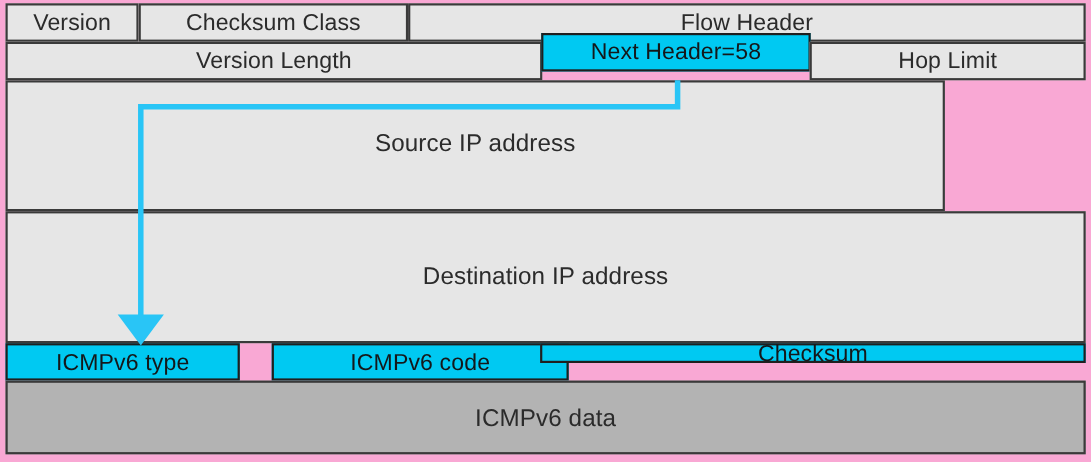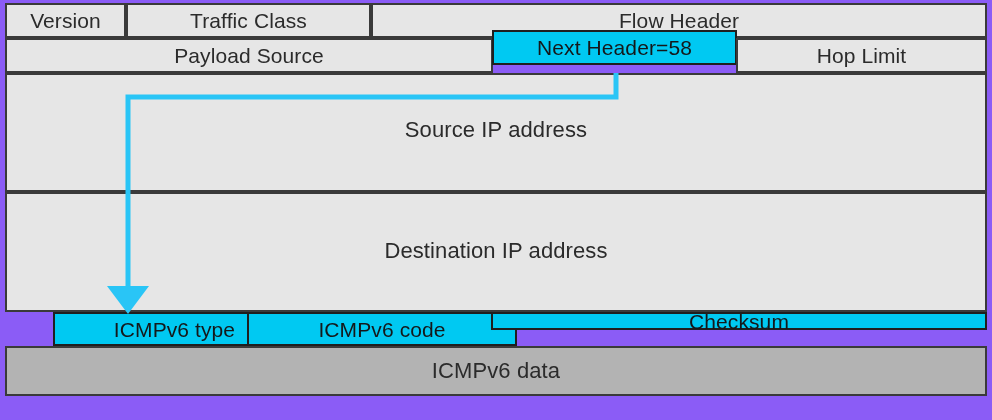--- a/index.html
+++ b/index.html
@@ -7,21 +7,21 @@
     padding: 0;
     background: #ffffff;
   }
   body {
     font-family: "Liberation Sans", sans-serif;
   }
   #diagram {
     position: relative;
     width: 992px;
     height: 420px;
-    background: #8b5cf6;
+    background: #f9a8d4;
     overflow: hidden;
   }
 
   
   .field {
     position: absolute;
     box-sizing: border-box;
     border: 2px solid #3a3a3a;
     background: #e6e6e6;
     color: #2b2b2b;
@@ -67,55 +67,55 @@
 </style>
 </head>
 <body>
 
 <div id="diagram">
 
   <div class="field" style="left:5px; top:3px; width:121px; height:35px;">
     <span>Version</span>
   </div>
   <div class="field" style="left:126px; top:3px; width:245px; height:35px;">
-    <span>Traffic Class</span>
+    <span>Checksum Class</span>
   </div>
   <div class="field" style="left:371px; top:3px; width:616px; height:35px;">
     <span>Flow Header</span>
   </div>
 
   <div class="field" style="left:5px; top:38px; width:488px; height:35px;">
-    <span>Payload Source</span>
+    <span>Version Length</span>
   </div>
   <div class="field cyan" style="left:492px; top:30px; width:245px; height:35px;">
     <span>Next Header=58</span>
   </div>
   <div class="field" style="left:736px; top:38px; width:251px; height:35px;">
     <span>Hop Limit</span>
   </div>
 
-  <div class="field big addr" style="left:5px; top:73px; width:982px; height:119px;">
+  <div class="field big addr" style="left:5px; top:73px; width:854px; height:119px;">
     <span>Source IP address</span>
   </div>
 
   <div class="field big addr2" style="left:5px; top:192px; width:982px; height:120px;">
     <span>Destination IP address</span>
   </div>
 
-  <div class="field cyan" style="left:5px; top:312px; width:243px; height:34px;margin-left:48px;">
+  <div class="field cyan" style="left:5px; top:312px; width:213px; height:34px;">
     <span>ICMPv6 type</span>
   </div>
   <div class="field cyan" style="left:247px; top:312px; width:270px; height:34px;">
     <span>ICMPv6 code</span>
   </div>
   <div class="field cyan" style="left:491px; top:312px; width:496px; height:18px;">
     <span>Checksum</span>
   </div>
 
-  <div class="field gray big" style="left:5px; top:346px; width:982px; height:50px;">
+  <div class="field gray big" style="left:5px; top:346px; width:982px; height:67px;">
     <span>ICMPv6 data</span>
   </div>
 
   <svg id="arrow" viewBox="0 0 992 420" width="992" height="420" aria-hidden="true">
     <polyline points="616,73 616,97 128,97 128,292" fill="none" stroke="#29c5f6" stroke-width="5" stroke-linecap="butt" stroke-linejoin="miter"></polyline>
     <polygon points="128,314 107,286 149,286" fill="#29c5f6"></polygon>
   </svg>
 
 </div>
 

